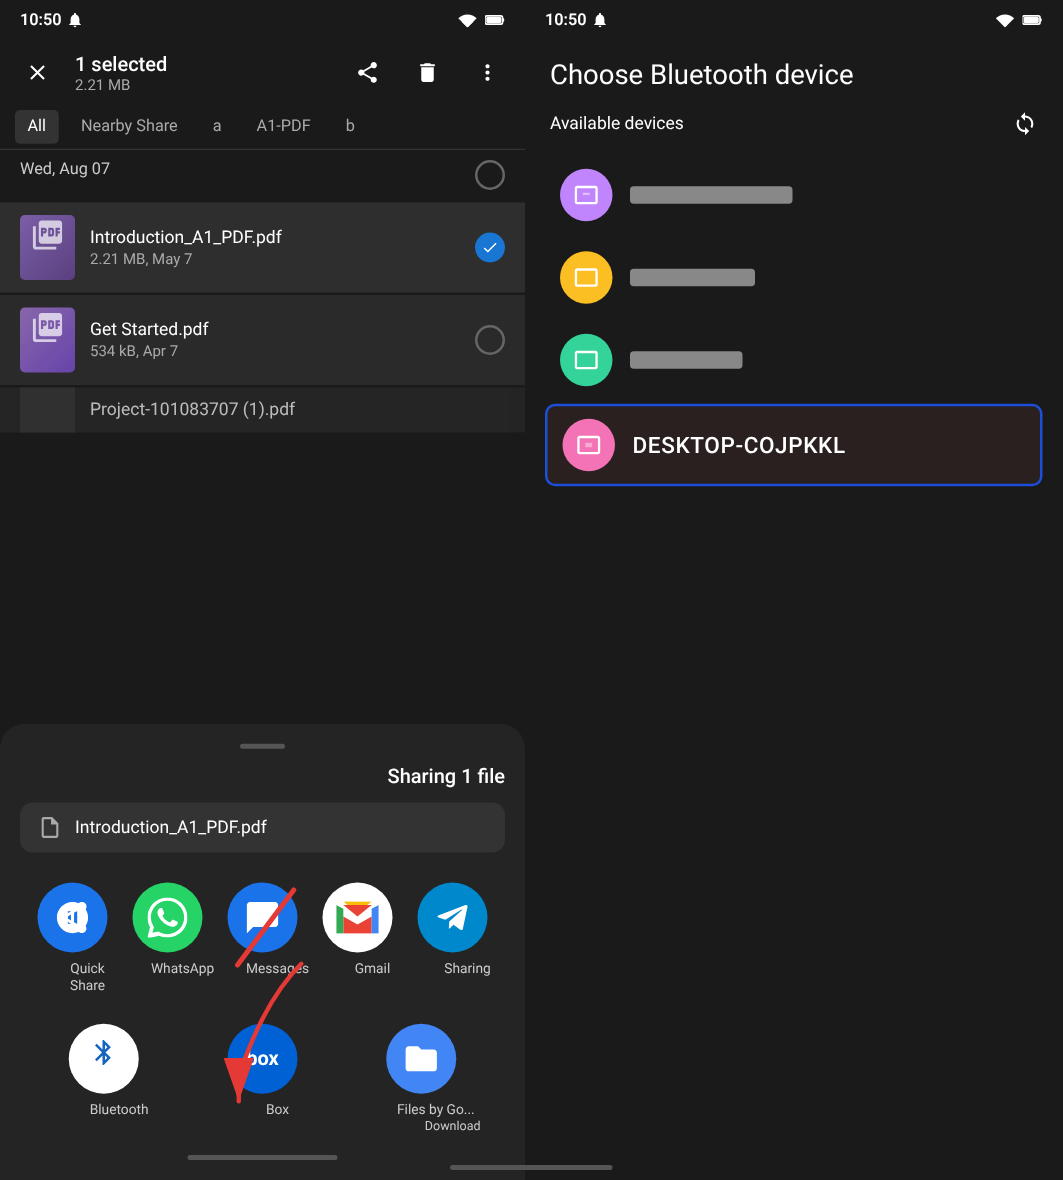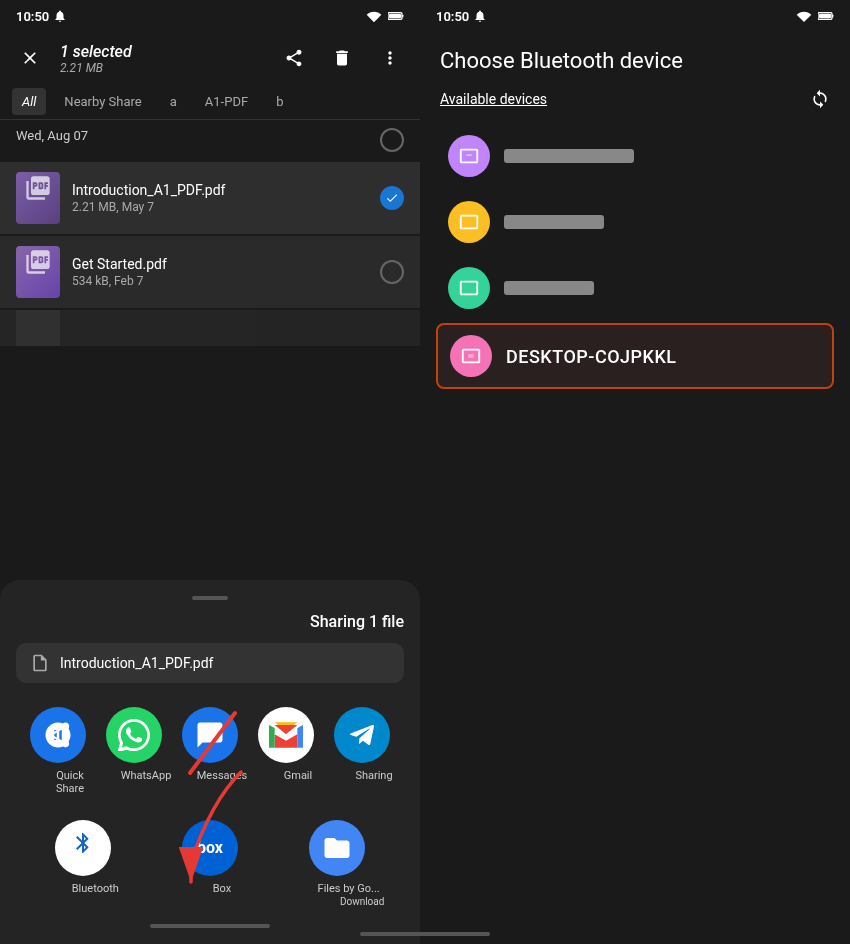--- a/index.html
+++ b/index.html
@@ -47,21 +47,20 @@
 
     
     .top-bar {
       display: flex;
       align-items: center;
       padding: 8px 12px;
       gap: 12px;
     }
     .top-bar-title {
       flex: 1;
-      font-style: italic;
     }
     .top-bar-title .selected-text {
       color: #fff;
       font-size: 16px;
       font-weight: 500;
     }
     .top-bar-title .size-text {
       color: #aaa;
       font-size: 12px;
     }
@@ -87,21 +86,20 @@
     .filter-tab {
       padding: 6px 10px;
       color: #aaa;
       font-size: 13px;
       cursor: pointer;
       border-radius: 4px;
     }
     .filter-tab.active {
       color: #fff;
       background: #333;
-      font-style: italic;
     }
 
     
     .file-list {
       flex: 1;
       overflow: hidden;
     }
     .date-header {
       padding: 8px 16px;
       color: #ccc;
@@ -264,40 +262,39 @@
     .available-devices {
       display: flex;
       justify-content: space-between;
       align-items: center;
       padding: 8px 20px;
       margin-bottom: 8px;
     }
     .available-label {
       color: #fff;
       font-size: 14px;
-      text-decoration: underline;
     }
 
     .device-list {
       padding: 0 16px;
       display: flex;
       flex-direction: column;
       gap: 4px;
     }
 
     .device-item {
       display: flex;
       align-items: center;
       padding: 10px 12px;
       border-radius: 8px;
       gap: 14px;
       cursor: pointer;
     }
     .device-item.highlighted {
-      border: 2px solid #c2410c;
+      border: 2px solid #1d4ed8;
       background: #2a2020;
     }
     .device-item.normal {
       background: transparent;
     }
 
     .device-icon {
       width: 42px;
       height: 42px;
       border-radius: 50%;
@@ -403,27 +400,30 @@
     </div>
 
     <div class="file-item">
       <div class="file-thumb file-thumb-pdf file-thumb-pdf2">
         <svg width="28" height="28" viewBox="0 0 24 24" fill="rgba(255,255,255,0.7)">
             <path d="M20 2H8c-1.1 0-2 .9-2 2v12c0 1.1.9 2 2 2h12c1.1 0 2-.9 2-2V4c0-1.1-.9-2-2-2zm-8.5 7.5c0 .83-.67 1.5-1.5 1.5H9v2H7.5V7H10c.83 0 1.5.67 1.5 1.5v1zm5 2c0 .83-.67 1.5-1.5 1.5h-2.5V7H15c.83 0 1.5.67 1.5 1.5v3zm4-3H19v1h1.5V11H19v2h-1.5V7h3v1.5zM9 9.5h1v-1H9v1zM4 6H2v14c0 1.1.9 2 2 2h14v-2H4V6zm10 5.5h1v-3h-1v3z"></path>
           </svg>
       </div>
       <div class="file-info">
         <div class="file-name">Get Started.pdf</div>
-        <div class="file-meta">534 kB, Feb 7</div>
+        <div class="file-meta">534 kB, Apr 7</div>
       </div>
       <div class="file-checkbox"></div>
     </div>
 
     <div class="file-item" style="opacity:0.7; height:36px; overflow:hidden;">
       <div class="file-thumb" style="background:#3a3a3a;width:44px;height:52px;flex-shrink:0;border-radius:4px;margin-right:12px;"></div>
+      <div class="file-info">
+        <div class="file-name">Project-101083707 (1).pdf</div>
+      </div>
     </div>
   </div>
 
   <div class="bottom-sheet">
     <div class="sheet-handle"></div>
     <div class="sheet-title">Sharing 1 file</div>
     <div class="sharing-file-item">
       <svg width="20" height="20" viewBox="0 0 24 24" fill="#aaa">
           <path d="M14 2H6c-1.1 0-2 .9-2 2v16c0 1.1.9 2 2 2h12c1.1 0 2-.9 2-2V8l-6-6zm4 18H6V4h7v5h5v11z"></path>
         </svg>

